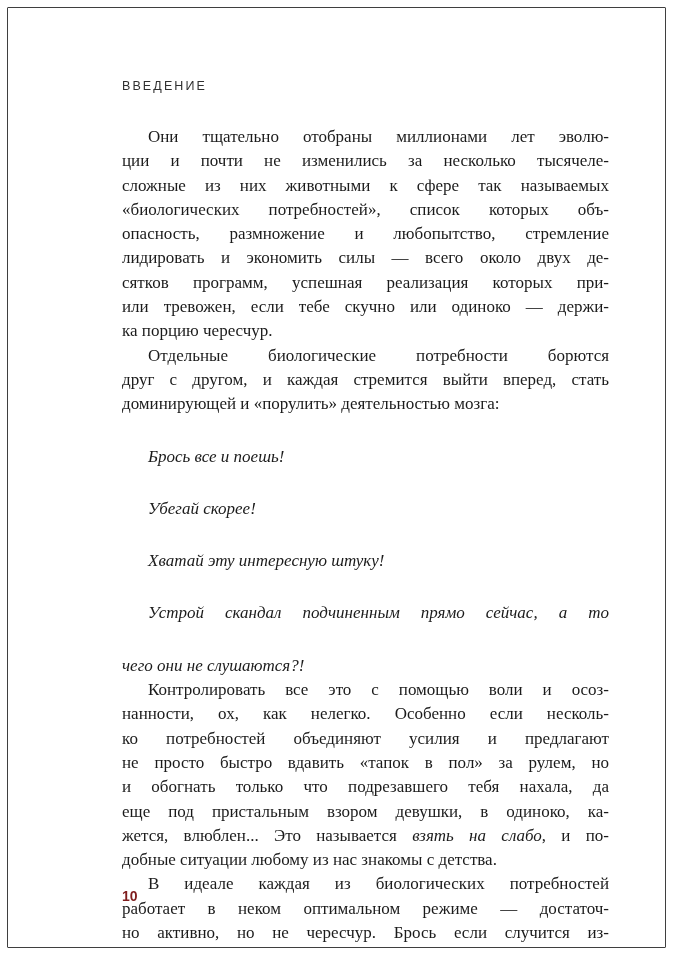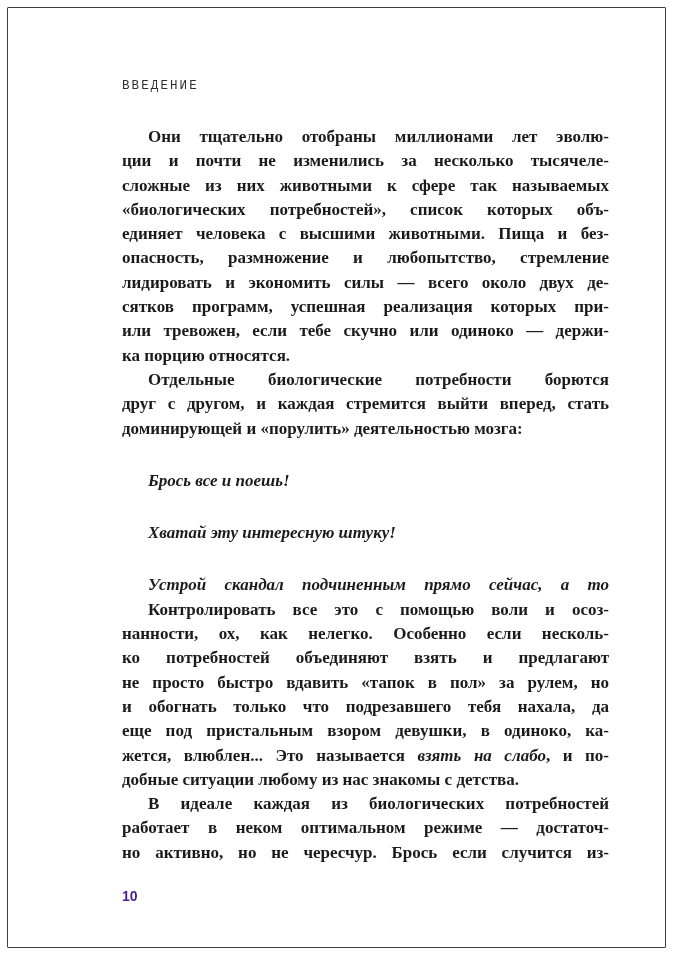--- a/index.html
+++ b/index.html
@@ -15,82 +15,82 @@
     position: absolute;
     left: 7px; top: 7px; right: 7px; bottom: 7px;
     border: 1.5px solid #3f3f3f;
     border-radius: 1px;
     pointer-events: none;
   }
   .running-head {
     position: absolute;
     left: 122px;
     top: 79px;
-    font-family: Liberation Mono, monospace;
+    font-family: Liberation Sans, sans-serif;
     font-size: 12.5px;
     letter-spacing: 2.1px;
     color: #303030;
     text-transform: uppercase;
   }
   .text-block {
     position: absolute;
     left: 122px;
     top: 125px;
     width: 487px;
     color: #1b1b1b;
-    font-weight: bold;
   }
   .line {
     font-size: 17px;
     line-height: 24.3px;
     white-space: normal;
     color: #1b1b1b;
   }
   .line.just {
     text-align: justify;
     text-align-last: justify;
   }
   .line.ind { text-indent: 26px; }
   .it { font-style: italic; margin-top: 28px; }
   .page-number {
     position: absolute;
     left: 122px;
     top: 888px;
     font-family: "Liberation Sans", sans-serif;
     font-size: 14px;
     font-weight: 600;
-    color: #4c1d95;
+    color: #7f1d1d;
   }
 </style>
 </head>
 <body>
 
 <div class="page">
   <div class="frame"></div>
   <div class="running-head">ВВЕДЕНИЕ</div>
   <div class="text-block">
       <div class="line just ind"><span>Они тщательно отобраны миллионами лет эволю-</span></div>
       <div class="line just"><span>ции и почти не изменились за несколько тысячеле-</span></div>
       <div class="line just"><span>сложные из них животными к сфере так называемых</span></div>
       <div class="line just"><span>«биологических потребностей», список которых объ-</span></div>
-      <div class="line just"><span>единяет человека с высшими животными. Пища и без-</span></div>
       <div class="line just"><span>опасность, размножение и любопытство, стремление</span></div>
       <div class="line just"><span>лидировать и экономить силы — всего около двух де-</span></div>
       <div class="line just"><span>сятков программ, успешная реализация которых при-</span></div>
       <div class="line just"><span>или тревожен, если тебе скучно или одиноко — держи-</span></div>
-      <div class="line"><span>ка порцию относятся.</span></div>
+      <div class="line"><span>ка порцию чересчур.</span></div>
       <div class="line just ind"><span>Отдельные биологические потребности борются</span></div>
       <div class="line just"><span>друг с другом, и каждая стремится выйти вперед, стать</span></div>
       <div class="line"><span>доминирующей и «порулить» деятельностью мозга:</span></div>
       <div class="line ind it"><span>Брось все и поешь!</span></div>
+      <div class="line ind it"><span>Убегай скорее!</span></div>
       <div class="line ind it"><span>Хватай эту интересную штуку!</span></div>
       <div class="line just ind it"><span>Устрой скандал подчиненным прямо сейчас, а то</span></div>
+      <div class="line it"><span>чего они не слушаются?!</span></div>
       <div class="line just ind"><span>Контролировать все это с помощью воли и осоз-</span></div>
       <div class="line just"><span>нанности, ох, как нелегко. Особенно если несколь-</span></div>
-      <div class="line just"><span>ко потребностей объединяют взять и предлагают</span></div>
+      <div class="line just"><span>ко потребностей объединяют усилия и предлагают</span></div>
       <div class="line just"><span>не просто быстро вдавить «тапок в пол» за рулем, но</span></div>
       <div class="line just"><span>и обогнать только что подрезавшего тебя нахала, да</span></div>
       <div class="line just"><span>еще под пристальным взором девушки, в одиноко, ка-</span></div>
       <div class="line just"><span>жется, влюблен... Это называется </span><span class="it">взять на слабо</span><span>, и по-</span></div>
       <div class="line"><span>добные ситуации любому из нас знакомы с детства.</span></div>
       <div class="line just ind"><span>В идеале каждая из биологических потребностей</span></div>
       <div class="line just"><span>работает в неком оптимальном режиме — достаточ-</span></div>
       <div class="line just"><span>но активно, но не чересчур. Брось если случится из-</span></div>
     </div>
   <div class="page-number">10</div>

